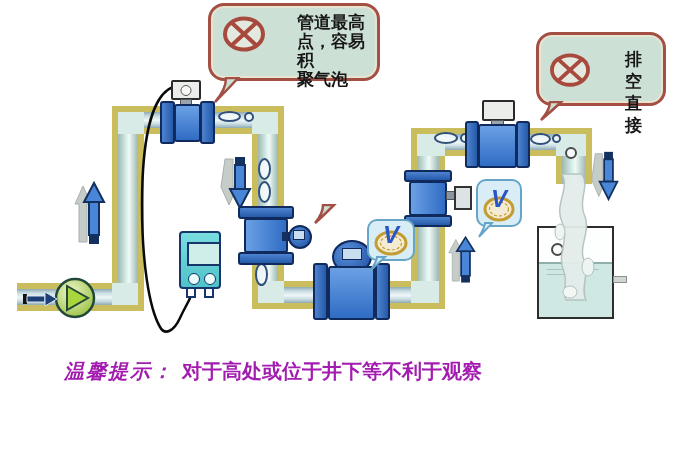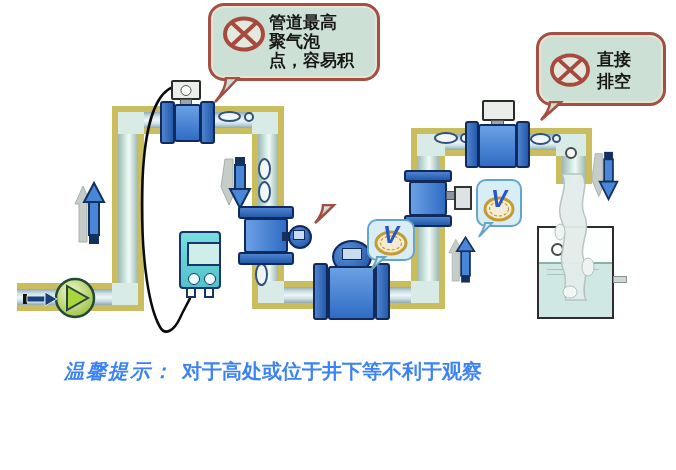--- a/index.html
+++ b/index.html
@@ -26,37 +26,37 @@
   .sidebox{background:#dde2e4;border:2px solid #333;}
 
   
   .bolt{border:2px solid #31517b;border-radius:50%;background:rgba(243,250,252,.9);}
   .boltd{border:2px solid #4a4a4a;border-radius:50%;background:rgba(248,252,252,.85);}
 
   
   .bub-err{background:#cdE0d6;background:#cde0d6;border:3px solid #a34f44;border-radius:16px;box-shadow:inset 0 0 0 2px #e9e3d2;}
   .bub-ok{background:#d8edf5;border:2.5px solid #66a5c8;border-radius:10px;}
   .bub-text{position:absolute;color:#171717;font-weight:bold;}
-  .bub-text span{display:block;}
+  .bub-text span{display:block;margin-left:28px;}
   .vmark{position:absolute;left:0;right:0;text-align:center;color:#2a55c8;font-style:italic;font-weight:bold;font-size:24px;line-height:24px;}
 
   
   .conv{background:linear-gradient(to bottom,#7adde0,#4fc3c9);border:2px solid #15356b;border-radius:4px;}
   .conv-screen{position:absolute;left:6px;top:9px;width:30px;height:20px;background:#cfeeea;border:2px solid #15356b;}
   .conv-btn{position:absolute;width:10px;height:10px;border-radius:50%;background:#eafcfc;border:1.5px solid #15356b;}
   .foot{background:#fff;border:2px solid #15356b;}
 
   
   .tank{border:2.5px solid #2d2d2d;background:#fdfefe;}
   .tank-water{position:absolute;left:0;right:0;bottom:0;height:53px;background:#cfe8e3;border-top:2px solid #8fb0aa;}
   .streak{position:absolute;height:0;border-top:1.5px solid #a8c4be;}
   .outlet{background:#d0d6d4;border:1px solid #8a9290;}
 
   
-  .caption{position:absolute;left:64px;top:356px;width:566px;color:#3b82f6;
+  .caption{position:absolute;left:64px;top:356px;width:566px;color:#a21caf;
            font-family:"DejaVu Serif","Liberation Serif",serif;font-size:20px;line-height:31px;}
   .cap-prefix{font-weight:bold;font-style:italic;letter-spacing:2px;margin-right:8px;}
   .cap-body{font-weight:600;}
   svg{display:block;}
 </style>
 </head>
 <body>
 
 <div id="canvas">
 
@@ -206,37 +206,37 @@
   </svg>
 
   <div class="abs bub-err" style="left:208px;top:3px;width:172px;height:78px;">
     <svg style="position:absolute;left:10px;top:8px;" width="46" height="40" viewBox="0 0 46 40">
       <ellipse cx="23" cy="20" rx="19" ry="15.5" fill="rgba(246,240,230,.55)" stroke="#a8493e" stroke-width="4"></ellipse>
       <line x1="11" y1="9" x2="35" y2="31" stroke="#a8493e" stroke-width="4" stroke-linecap="round"></line>
       <line x1="35" y1="9" x2="11" y2="31" stroke="#a8493e" stroke-width="4" stroke-linecap="round"></line>
     </svg>
     <div class="bub-text" style="left:58px;top:7px;width:110px;font-size:17px;line-height:19px;">
       <span>管道最高</span>
+      <span>点，容易积</span>
       <span>聚气泡</span>
-      <span>点，容易积</span>
     </div>
   </div>
   <svg class="abs" style="left:214px;top:77px;" width="30" height="26" viewBox="0 0 30 26">
     <path d="M24,1 C17,9 9,17 1,25 C9,16 12,8 12,1 Z" fill="#cde0d6" stroke="#a34f44" stroke-width="2.5"></path>
   </svg>
 
   <div class="abs bub-err" style="left:536px;top:32px;width:130px;height:74px;">
     <svg style="position:absolute;left:9px;top:16px;" width="44" height="38" viewBox="0 0 46 40">
       <ellipse cx="23" cy="20" rx="19" ry="15.5" fill="rgba(246,240,230,.55)" stroke="#a8493e" stroke-width="4"></ellipse>
       <line x1="11" y1="9" x2="35" y2="31" stroke="#a8493e" stroke-width="4" stroke-linecap="round"></line>
       <line x1="35" y1="9" x2="11" y2="31" stroke="#a8493e" stroke-width="4" stroke-linecap="round"></line>
     </svg>
     <div class="bub-text" style="left:58px;top:14px;width:60px;font-size:17px;line-height:22px;">
+      <span>排空</span>
       <span>直接</span>
-      <span>排空</span>
     </div>
   </div>
   <svg class="abs" style="left:540px;top:101px;" width="26" height="20" viewBox="0 0 26 20">
     <path d="M21,1 C15,7 8,13 1,19 C8,11 10,6 10,1 Z" fill="#cde0d6" stroke="#a34f44" stroke-width="2.5"></path>
   </svg>
 
   <svg class="abs" style="left:314px;top:204px;" width="24" height="20" viewBox="0 0 24 20">
     <path d="M20,1 C14,7 8,13 1,19 C8,11 9,6 9,1 Z" fill="#cde0d6" stroke="#a34f44" stroke-width="2.5"></path>
   </svg>
 

